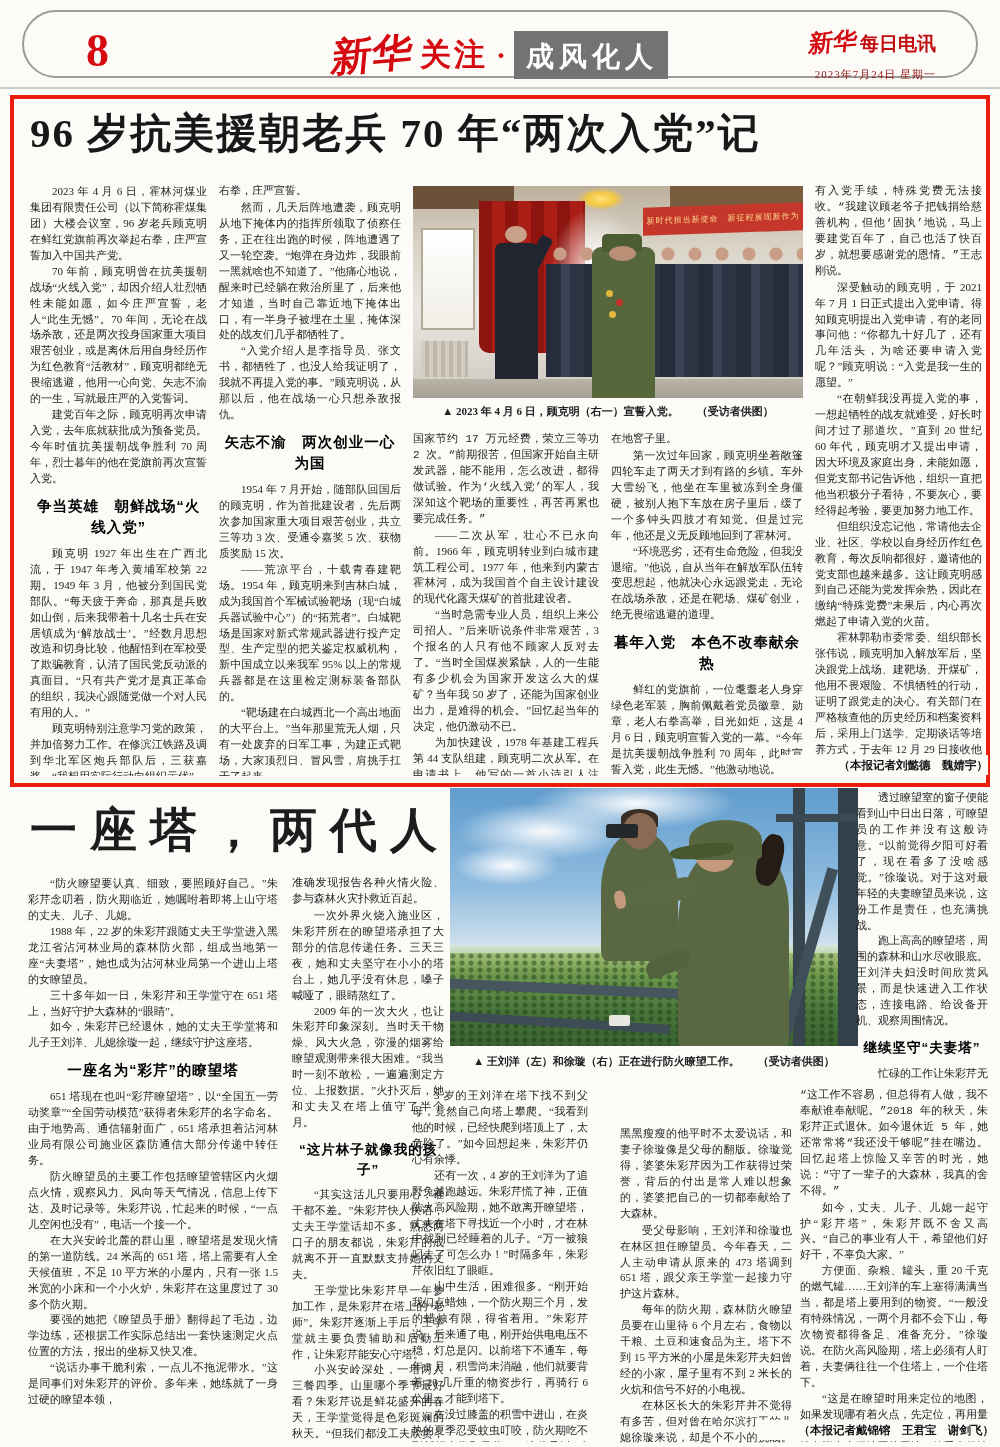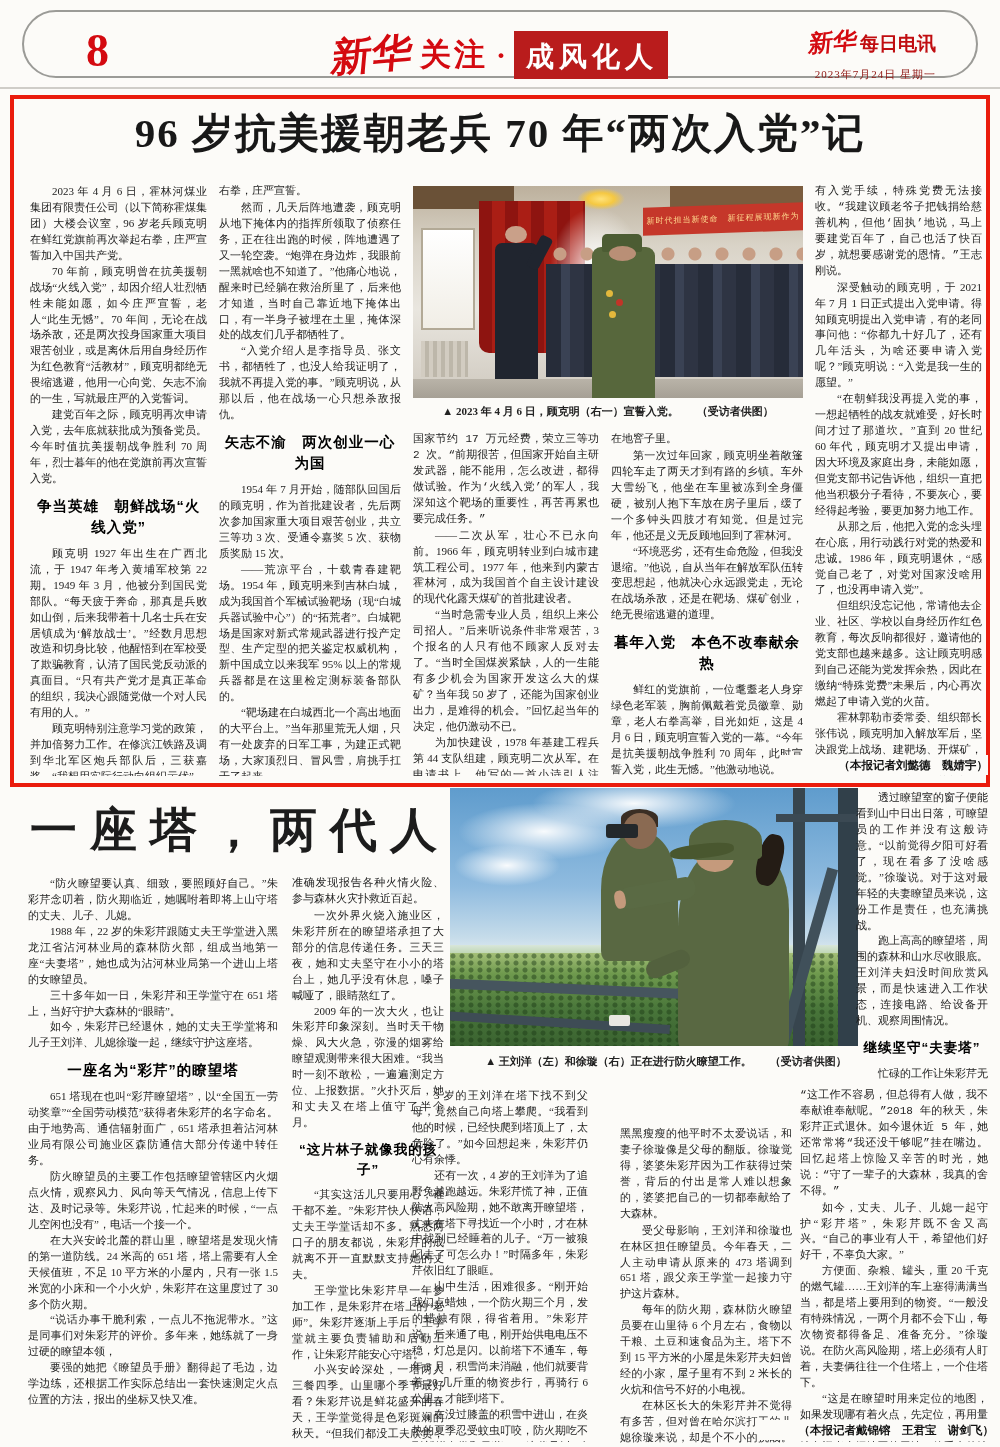--- a/index.html
+++ b/index.html
@@ -5,30 +5,30 @@
   html,body{margin:0;padding:0;background:#e9e7e2;}
   .page{position:relative;width:1000px;height:1447px;background:#fcfbf8;margin:0 auto;
         font-family:"Liberation Serif","DejaVu Serif",serif;overflow:hidden;}
   
   .hdr-box{position:absolute;left:22px;top:10px;width:952px;height:64px;border:2px solid #9b9b97;border-radius:34px;background:#fcfbf8;}
   .pageno{position:absolute;left:62px;top:12px;font-size:46px;font-weight:bold;color:#d40a10;}
   .hdr-center{position:absolute;left:0;right:0;top:15px;display:flex;justify-content:center;align-items:center;gap:8px;}
   .brand-script{font-size:40px;font-weight:bold;color:#d40a10;transform:skewX(-10deg) rotate(-5deg);font-family:"Liberation Serif",serif;}
   .sec-word{font-size:31px;font-weight:bold;color:#d40a10;letter-spacing:3px;}
   .sec-dot{font-size:30px;font-weight:bold;color:#d40a10;}
-  .sec-badge{background:#b91c1c;color:#fff;font-size:28px;font-weight:bold;letter-spacing:5px;padding:7px 10px 3px 12px;}
+  .sec-badge{background:#737373;color:#fff;font-size:28px;font-weight:bold;letter-spacing:5px;padding:7px 10px 3px 12px;}
   .hdr-right{position:absolute;right:40px;top:14px;text-align:right;}
   .mast{display:flex;align-items:baseline;justify-content:flex-end;gap:3px;}
   .mast-script{font-size:24px;font-weight:bold;color:#d40a10;transform:skewX(-10deg) rotate(-5deg);}
   .mast-rest{font-size:19px;font-weight:bold;color:#c00d10;}
   .hdr-date{margin-top:9px;font-size:11px;font-weight:normal;color:#8f1713;letter-spacing:1px;}
   .hdr-rule{position:absolute;left:0;top:87px;width:1000px;height:2px;background:#cfcdc8;}
   
   .a1-frame{position:absolute;left:10px;top:95px;width:972px;height:684px;border:4px solid #ea1c0d;background:transparent;}
-  .a1-headline{position:absolute;left:30px;top:106px;width:940px;text-align:center;font-size:41px;font-weight:900;color:#181818;letter-spacing:2px;}
+  .a1-headline{position:absolute;left:30px;top:106px;width:940px;font-size:41px;font-weight:900;color:#181818;letter-spacing:2px;}
   
   .col{position:absolute;overflow:hidden;font-size:11px;line-height:1.45;color:#1d1d1d;text-align:justify;}
   .col p{margin:0;text-indent:2em;}
   .col p.cont{text-indent:0;font-family:Liberation Mono, monospace;}
   .subhead{margin:9px 0 8px;text-align:center;font-size:14.5px;font-weight:bold;color:#000;
            font-family:"Liberation Sans","DejaVu Sans",sans-serif;letter-spacing:1px;text-indent:0;}
   .subhead.sm{font-size:13.5px;}
   .caption{position:absolute;display:flex;justify-content:center;gap:18px;font-size:11px;font-weight:bold;color:#222;}
   .byline{position:absolute;text-align:right;font-size:11.5px;font-weight:bold;color:#111;background:#fcfbf8;padding:3px 0 2px 6px;}
   
@@ -186,40 +186,39 @@
     <p>“环境恶劣，还有生命危险，但我没退缩。”他说，自从当年在解放军队伍转变思想起，他就决心永远跟党走，无论在战场杀敌，还是在靶场、煤矿创业，绝无畏缩逃避的道理。</p>
     <div class="subhead">暮年入党　本色不改奉献余热</div>
     <p>鲜红的党旗前，一位耄耋老人身穿绿色老军装，胸前佩戴着党员徽章、勋章，老人右拳高举，目光如炬，这是 4 月 6 日，顾克明宣誓入党的一幕。“今年是抗美援朝战争胜利 70 周年，此时宣誓入党，此生无憾。”他激动地说。</p>
 
   </div>
 
   <div class="col" style="left:815px;top:184px;width:167px;height:592px;">
     <p class="cont">有入党手续，特殊党费无法接收。“我建议顾老爷子把钱捐给慈善机构，但他‘固执’地说，马上要建党百年了，自己也活了快百岁，就想要感谢党的恩情。”王志刚说。</p>
     <p>深受触动的顾克明，于 2021 年 7 月 1 日正式提出入党申请。得知顾克明提出入党申请，有的老同事问他：“你都九十好几了，还有几年活头，为啥还要申请入党呢？”顾克明说：“入党是我一生的愿望。”</p>
     <p>“在朝鲜我没再提入党的事，一想起牺牲的战友就难受，好长时间才过了那道坎。”直到 20 世纪 60 年代，顾克明才又提出申请，因大环境及家庭出身，未能如愿，但党支部书记告诉他，组织一直把他当积极分子看待，不要灰心，要经得起考验，要更加努力地工作。</p>
-    <p>从那之后，他把入党的念头埋在心底，用行动践行对党的热爱和忠诚。1986 年，顾克明退休，“感觉自己老了，对党对国家没啥用了，也没再申请入党”。</p>
     <p>但组织没忘记他，常请他去企业、社区、学校以自身经历作红色教育，每次反响都很好，邀请他的党支部也越来越多。这让顾克明感到自己还能为党发挥余热，因此在缴纳“特殊党费”未果后，内心再次燃起了申请入党的火苗。</p>
     <p>霍林郭勒市委常委、组织部长张伟说，顾克明加入解放军后，坚决跟党上战场、建靶场、开煤矿，他用不畏艰险、不惧牺牲的行动，证明了跟党走的决心。有关部门在严格核查他的历史经历和档案资料后，采用上门送学、定期谈话等培养方式，于去年 12 月 29 日接收他为预备党员，并在今年为他举行了入党宣誓仪式。</p>
 
   </div>
   <div class="byline" style="left:780px;top:755px;width:202px;">（本报记者刘懿德　魏婧宇）</div>
 
   <div class="a2-headline">一座塔，两代人</div>
 
   <div class="col" style="left:28px;top:876px;width:250px;height:566px;">
     <p>“防火瞭望要认真、细致，要照顾好自己。”朱彩芹念叨着，防火期临近，她嘱咐着即将上山守塔的丈夫、儿子、儿媳。</p>
     <p>1988 年，22 岁的朱彩芹跟随丈夫王学堂进入黑龙江省沾河林业局的森林防火部，组成当地第一座“夫妻塔”，她也成为沾河林业局第一个进山上塔的女瞭望员。</p>
     <p>三十多年如一日，朱彩芹和王学堂守在 651 塔上，当好守护大森林的“眼睛”。</p>
     <p>如今，朱彩芹已经退休，她的丈夫王学堂将和儿子王刘洋、儿媳徐璇一起，继续守护这座塔。</p>
     <div class="subhead">一座名为“彩芹”的瞭望塔</div>
     <p>651 塔现在也叫“彩芹瞭望塔”，以“全国五一劳动奖章”“全国劳动模范”获得者朱彩芹的名字命名。由于地势高、通信辐射面广，651 塔承担着沾河林业局有限公司施业区森防通信大部分传递中转任务。</p>
     <p>防火瞭望员的主要工作包括瞭望管辖区内火烟点火情，观察风力、风向等天气情况，信息上传下达、及时记录等。朱彩芹说，忙起来的时候，“一点儿空闲也没有”，电话一个接一个。</p>
     <p>在大兴安岭北麓的群山里，瞭望塔是发现火情的第一道防线。24 米高的 651 塔，塔上需要有人全天候值班，不足 10 平方米的小屋内，只有一张 1.5 米宽的小床和一个小火炉，朱彩芹在这里度过了 30 多个防火期。</p>
+    <p>要强的她把《瞭望员手册》翻得起了毛边，边学边练，还根据工作实际总结出一套快速测定火点位置的方法，报出的坐标又快又准。</p>
     <p>“说话办事干脆利索，一点儿不拖泥带水。”这是同事们对朱彩芹的评价。多年来，她练就了一身过硬的瞭望本领，</p>
-    <p>要强的她把《瞭望员手册》翻得起了毛边，边学边练，还根据工作实际总结出一套快速测定火点位置的方法，报出的坐标又快又准。</p>
   </div>
 
   <div class="col" style="left:292px;top:876px;width:152px;height:566px;">
     <p class="cont">准确发现报告各种火情火险、参与森林火灾扑救近百起。</p>
     <p>一次外界火烧入施业区，朱彩芹所在的瞭望塔承担了大部分的信息传递任务。三天三夜，她和丈夫坚守在小小的塔台上，她几乎没有休息，嗓子喊哑了，眼睛熬红了。</p>
     <p>2009 年的一次大火，也让朱彩芹印象深刻。当时天干物燥、风大火急，弥漫的烟雾给瞭望观测带来很大困难。“我当时一刻不敢松，一遍遍测定方位、上报数据。”火扑灭后，她和丈夫又在塔上值守了半个月。</p>
     <div class="subhead sm">“这片林子就像我的孩子”</div>
     <p>“其实这活儿只要用心，谁干都不差。”朱彩芹快人快语，丈夫王学堂话却不多。熟悉两口子的朋友都说，朱彩芹的成就离不开一直默默支持她的丈夫。</p>
     <p>王学堂比朱彩芹早一年参加工作，是朱彩芹在塔上的“老师”。朱彩芹逐渐上手后，王学堂就主要负责辅助和后勤工作，让朱彩芹能安心守塔。</p>
     <p>小兴安岭深处，一塔两人三餐四季。山里哪个季节最好看？朱彩芹说是鲜花盛开的春天，王学堂觉得是色彩斑斓的秋天。“但我们都没工夫欣赏，春天草木发芽前和秋天落叶后，都是防火高风险期，一刻也不能放松。”朱彩芹说。</p>
@@ -249,21 +248,21 @@
       <div class="p2-arm">
         <div class="p2-hand"></div>
       </div>
       <div class="p2-arm2"></div>
     </div>
     <div class="p2-post1"></div>
     <div class="p2-post2"></div>
     <div class="p2-bartop"></div>
     <div class="p2-diag"></div>
   </div>
-  <div class="caption" style="left:462px;top:1054px;width:408px;align-items:flex-end;">
+  <div class="caption" style="left:450px;top:1054px;width:408px;align-items:flex-end;">
     <span>▲ 王刘洋（左）和徐璇（右）正在进行防火瞭望工作。</span>
     <span>（受访者供图）</span>
   </div>
 
   <div class="col" style="left:856px;top:790px;width:132px;height:292px;">
     <p>透过瞭望室的窗子便能看到山中日出日落，可瞭望员的工作并没有这般诗意。“以前觉得夕阳可好看了，现在看多了没啥感觉。”徐璇说。对于这对最年轻的夫妻瞭望员来说，这份工作是责任，也充满挑战。</p>
     <p>跑上高高的瞭望塔，周围的森林和山水尽收眼底。王刘洋夫妇没时间欣赏风景，而是快速进入工作状态，连接电路、给设备开机、观察周围情况。</p>
     <div class="subhead sm">继续坚守“夫妻塔”</div>
     <p>忙碌的工作让朱彩芹无暇顾及自己的身体，她患有红斑狼疮，由于常年服用激素药物，她的股骨头坏死，平时出门需要拐杖辅助。患病后她依然坚持上塔，不能受紫外线照射，她就“全副武装”戴上口罩和帽子。</p>
   </div>

